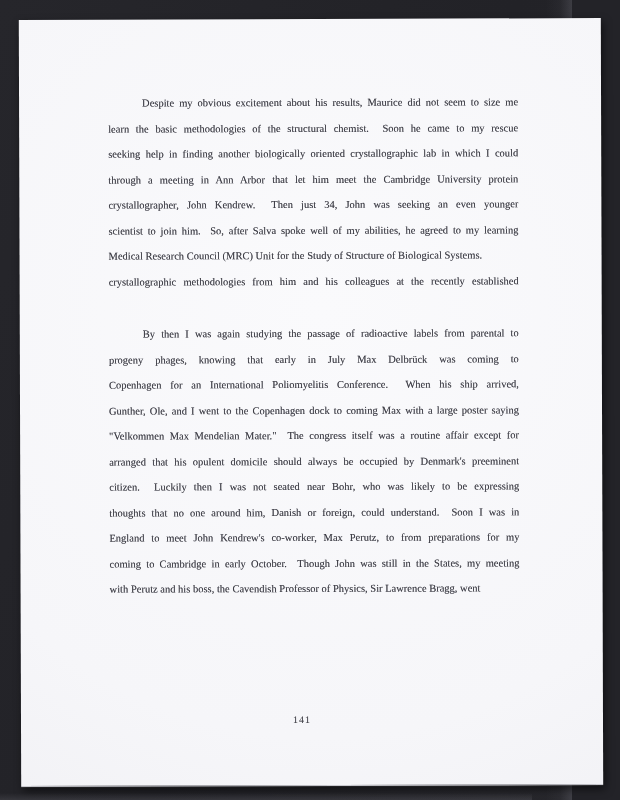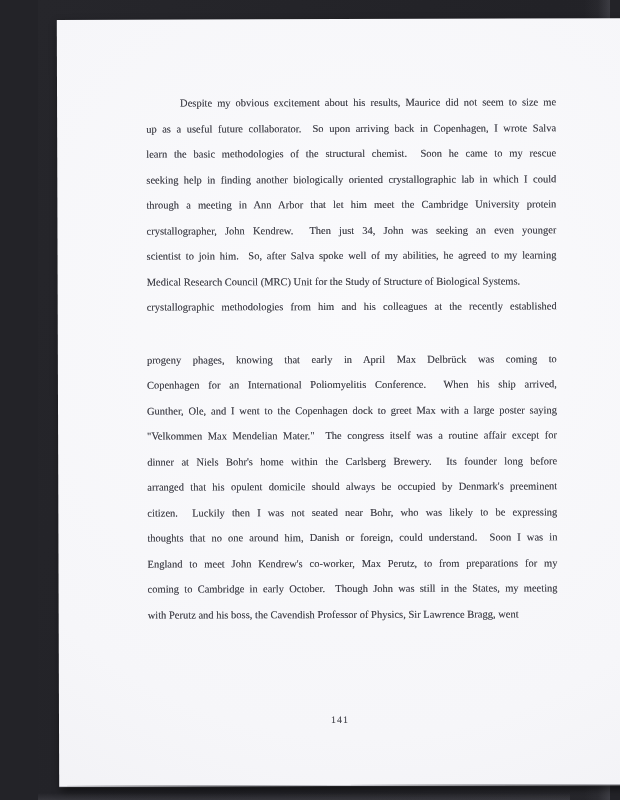--- a/index.html
+++ b/index.html
@@ -10,21 +10,20 @@
     overflow: hidden;
     background: var(--bg-color, #232328);
   }
   .scan-bg {
     position: relative;
     width: 572px;
     height: 800px;
     background:
       linear-gradient(to left, rgba(150,150,162,0.22) 0px, rgba(150,150,162,0.05) 12px, rgba(0,0,0,0) 26px),
       linear-gradient(115deg, #26262b 0%, #222227 55%, #27272c 100%);
-    margin-left: 38px;
   }
   .scan-bg::after {   
     content: "";
     position: absolute;
     left: 0; right: 40px; bottom: 0;
     height: 7px;
     background: linear-gradient(to top, rgba(140,140,150,0.18), rgba(0,0,0,0));
     pointer-events: none;
   }
   .page {
@@ -78,35 +77,34 @@
 </style>
 </head>
 <body>
 
 <div class="scan-bg">
   <div class="page">
     <div class="text-block">
 
     <div class="paragraph">
           <div class="line first">Despite my obvious excitement about his results, Maurice did not seem to size me</div>
-          <div class="line">up as a useful future collaborator.&nbsp; So upon arriving back in Copenhagen, I wrote Salva</div>
           <div class="line">learn the basic methodologies of the structural chemist.&nbsp; Soon he came to my rescue</div>
           <div class="line">seeking help in finding another biologically oriented crystallographic lab in which I could</div>
           <div class="line">through a meeting in Ann Arbor that let him meet the Cambridge University protein</div>
           <div class="line">crystallographer, John Kendrew.&nbsp; Then just 34, John was seeking an even younger</div>
           <div class="line">scientist to join him.&nbsp; So, after Salva spoke well of my abilities, he agreed to my learning</div>
           <div class="line last">Medical Research Council (MRC) Unit for the Study of Structure of Biological Systems.</div>
           <div class="line">crystallographic methodologies from him and his colleagues at the recently established</div>
         </div>
         <div class="paragraph">
-          <div class="line">progeny phages, knowing that early in April Max Delbrück was coming to</div>
+          <div class="line first">By then I was again studying the passage of radioactive labels from parental to</div>
+          <div class="line">progeny phages, knowing that early in July Max Delbrück was coming to</div>
           <div class="line">Copenhagen for an International Poliomyelitis Conference.&nbsp; When his ship arrived,</div>
-          <div class="line">Gunther, Ole, and I went to the Copenhagen dock to greet Max with a large poster saying</div>
+          <div class="line">Gunther, Ole, and I went to the Copenhagen dock to coming Max with a large poster saying</div>
           <div class="line">"Velkommen Max Mendelian Mater."&nbsp; The congress itself was a routine affair except for</div>
-          <div class="line">dinner at Niels Bohr's home within the Carlsberg Brewery.&nbsp; Its founder long before</div>
           <div class="line">arranged that his opulent domicile should always be occupied by Denmark's preeminent</div>
           <div class="line">citizen.&nbsp; Luckily then I was not seated near Bohr, who was likely to be expressing</div>
           <div class="line">thoughts that no one around him, Danish or foreign, could understand.&nbsp; Soon I was in</div>
           <div class="line">England to meet John Kendrew's co-worker, Max Perutz, to from preparations for my</div>
           <div class="line">coming to Cambridge in early October.&nbsp; Though John was still in the States, my meeting</div>
           <div class="line last">with Perutz and his boss, the Cavendish Professor of Physics, Sir Lawrence Bragg, went</div>
         </div>
       </div>
     <div class="page-number">141</div>
   </div>

